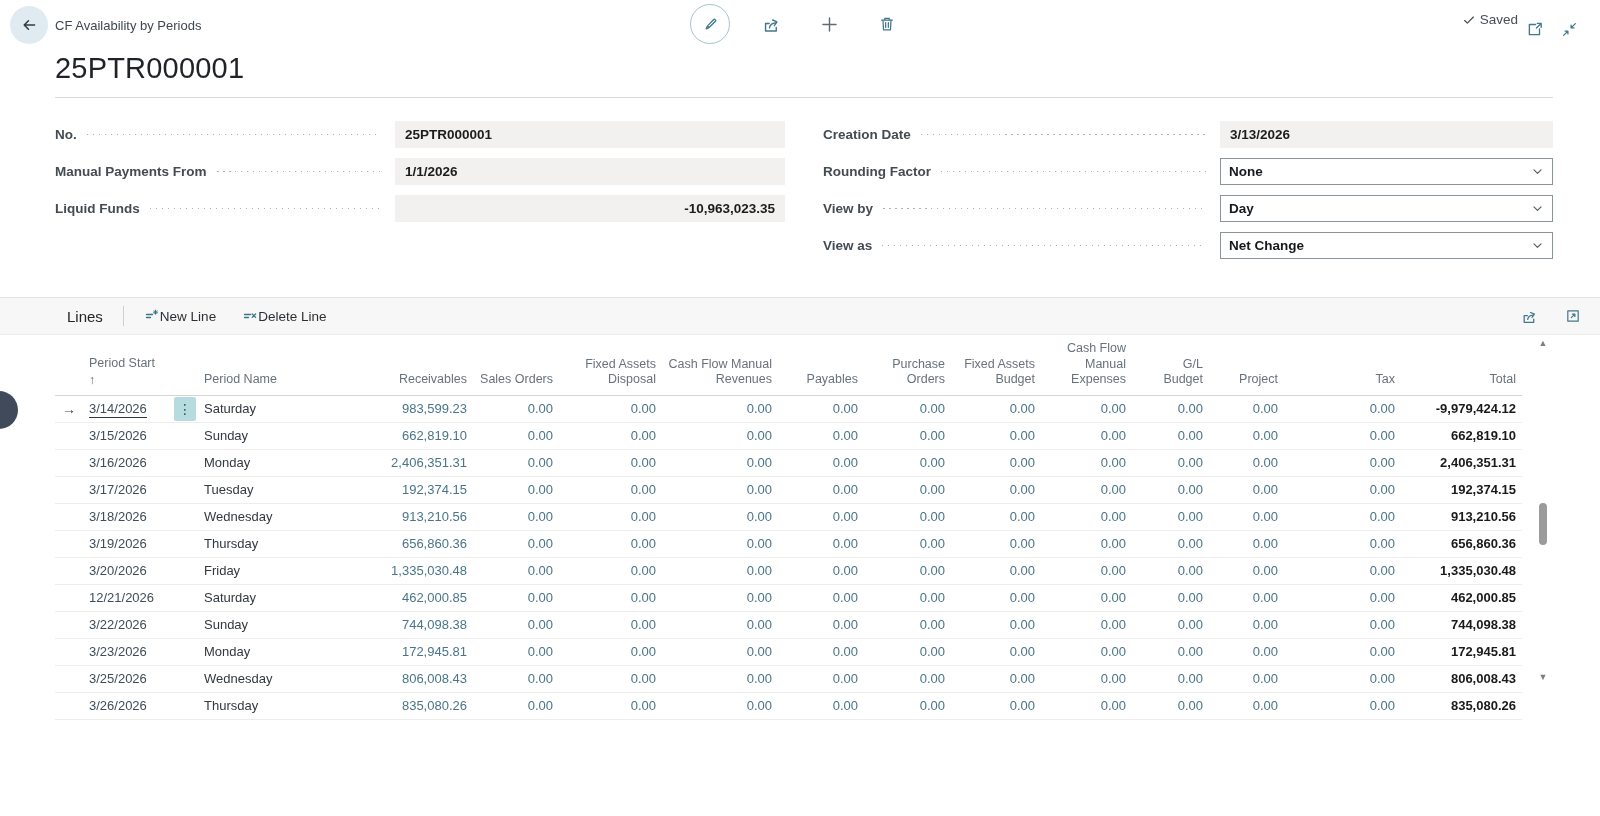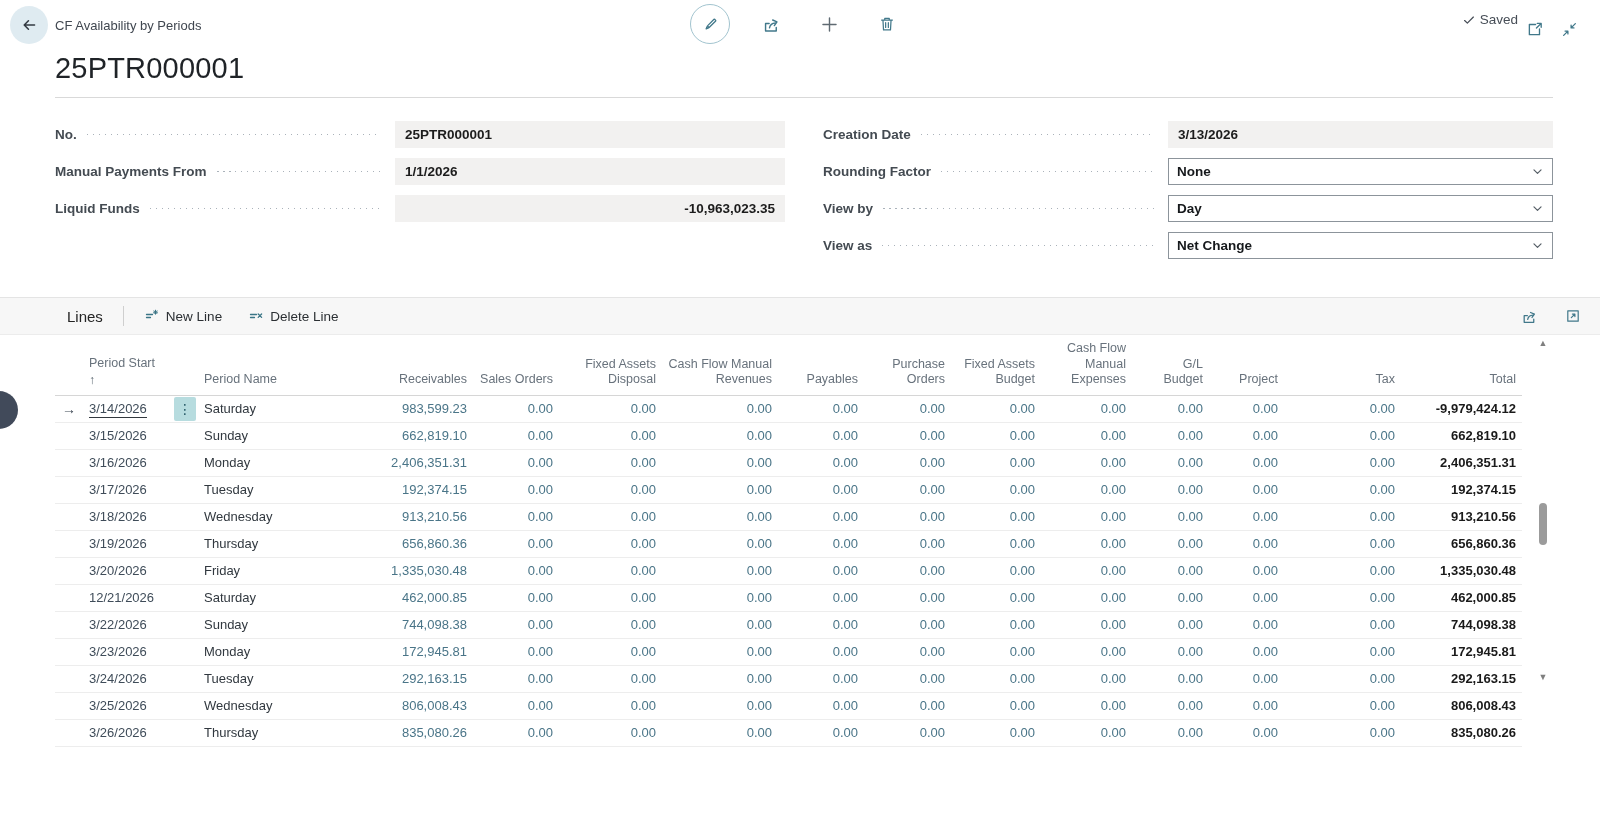--- a/index.html
+++ b/index.html
@@ -26,32 +26,32 @@
   .options { margin:14px 47px 0 55px; }
   .options-head { font-size:18px; color:#16191c; padding-bottom:7px; border-bottom:1.5px solid #33404d; }
   .fields-grid { display:flex; gap:38px; margin-top:22px;font-weight:bold; }
   .fields-col { width:730px; display:flex; flex-direction:column; gap:9px; }
   .field { display:flex; align-items:center; height:28px; }
   .field-label { flex:none; font-size:13.5px; color:#444b52; }
   .dots { flex:1; height:2px; margin:0 14px 0 10px; align-self:center;
     background:repeating-linear-gradient(to right,#aab2ba 0 1.5px,transparent 1.5px 6px);
     background-position:0 bottom; background-size:100% 1.5px; background-repeat:no-repeat; }
   .ctl { flex:none; width:390px; height:27px; font-size:13.5px; display:flex; align-items:center; }
-  .fields-col.right .ctl { width:385px; }
+  .fields-col.right .ctl { width:333px; }
   .ctl.readonly { background:#f2f1f0; color:#1c1c1c; padding:0 10px; }
   .ctl.readonly.num { justify-content:flex-end; }
   .selectbox { border:1px solid #8c949b; background:#fff; color:#16191c; padding:0 8px;
     justify-content:space-between; cursor:pointer; }
 
   
   .lines-band { margin-top:38px; height:38px; background:#f7f7f7; border-top:1px solid #e4e4e4;
     border-bottom:1px solid #ececec; display:flex; align-items:center; padding:0 16px 0 67px; }
   .lines-title { font-size:15px; color:#242424; }
   .band-divider { width:1px; height:20px; background:#cfcfcf; margin:0 20px; }
-  .band-action { display:flex; align-items:center; gap:6px; font-size:13.5px; color:#2b2f33;
+  .band-action { display:flex; align-items:center; font-size:13.5px; color:#2b2f33;
     margin-right:26px; cursor:pointer; }
   .band-spacer { flex:1; }
   .band-icons { display:flex; gap:22px; }
 
   
   .grid-wrap { position:relative; }
   table { border-collapse:collapse; table-layout:fixed; margin-left:55px; width:1467px; }
   thead th { vertical-align:bottom; padding:6px 6px 7px 6px; font-weight:400; font-size:12.5px;
     color:#68727c; line-height:1.25; white-space:pre-line; border-bottom:1px solid #d6d6d6; }
   th.left,{ text-align:left; } th.left { text-align:left; } th.right { text-align:right; }
@@ -493,38 +493,20 @@
           <td class="right val">0.00</td>
           <td class="right val">0.00</td>
           <td class="right val">0.00</td>
           <td class="right val">0.00</td>
           <td class="right val">0.00</td>
           <td class="right val">0.00</td>
           <td class="right total">172,945.81</td>
         </tr>
         <tr>
           <td class="center"></td>
-          <td class="left date"><span>3/24/2026</span></td>
-          <td class="center"></td>
-          <td class="left day">Tuesday</td>
-          <td class="right val">292,163.15</td>
-          <td class="right val">0.00</td>
-          <td class="right val">0.00</td>
-          <td class="right val">0.00</td>
-          <td class="right val">0.00</td>
-          <td class="right val">0.00</td>
-          <td class="right val">0.00</td>
-          <td class="right val">0.00</td>
-          <td class="right val">0.00</td>
-          <td class="right val">0.00</td>
-          <td class="right val">0.00</td>
-          <td class="right total">292,163.15</td>
-        </tr>
-        <tr>
-          <td class="center"></td>
           <td class="left date"><span>3/25/2026</span></td>
           <td class="center"></td>
           <td class="left day">Wednesday</td>
           <td class="right val">806,008.43</td>
           <td class="right val">0.00</td>
           <td class="right val">0.00</td>
           <td class="right val">0.00</td>
           <td class="right val">0.00</td>
           <td class="right val">0.00</td>
           <td class="right val">0.00</td>

